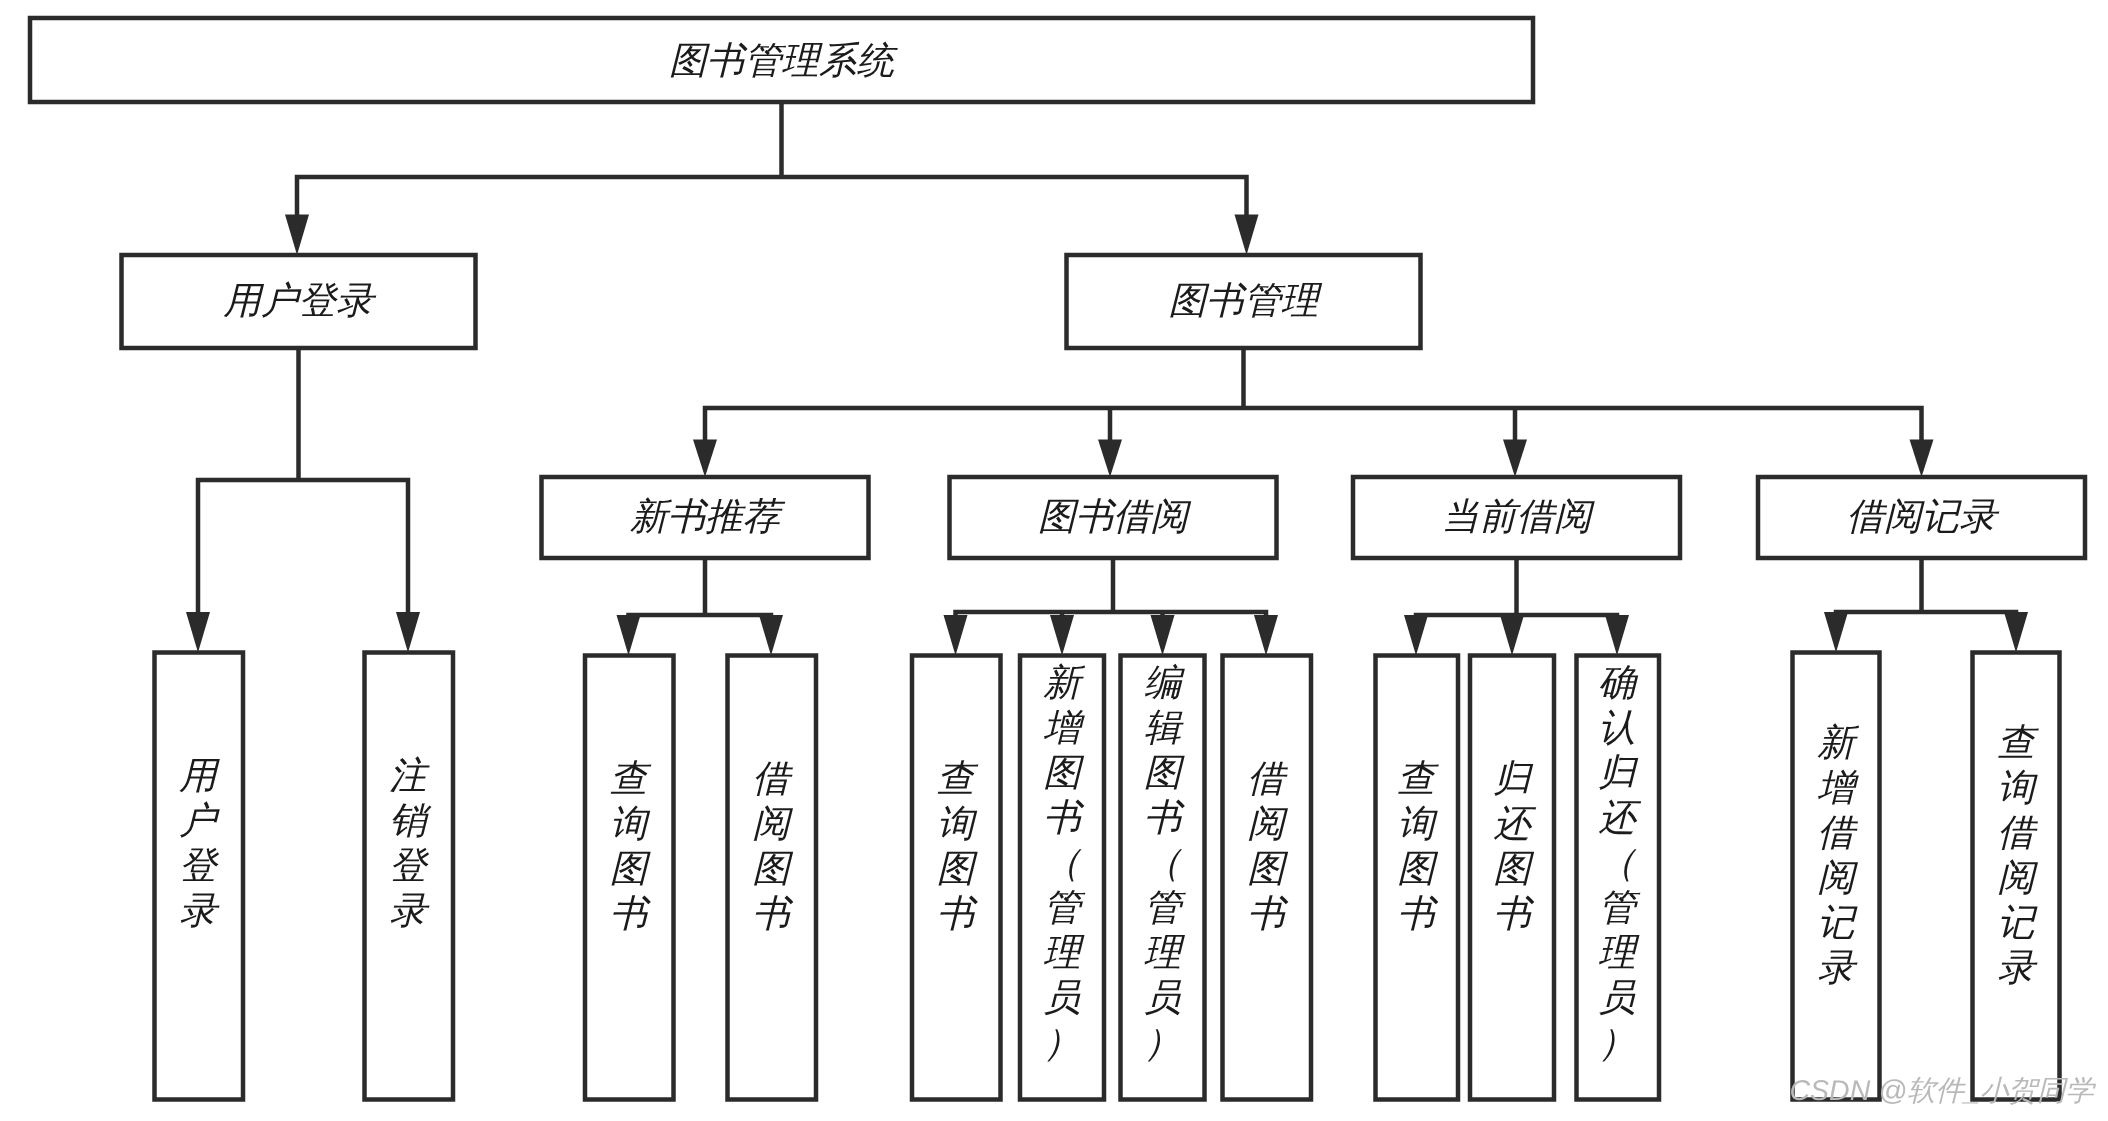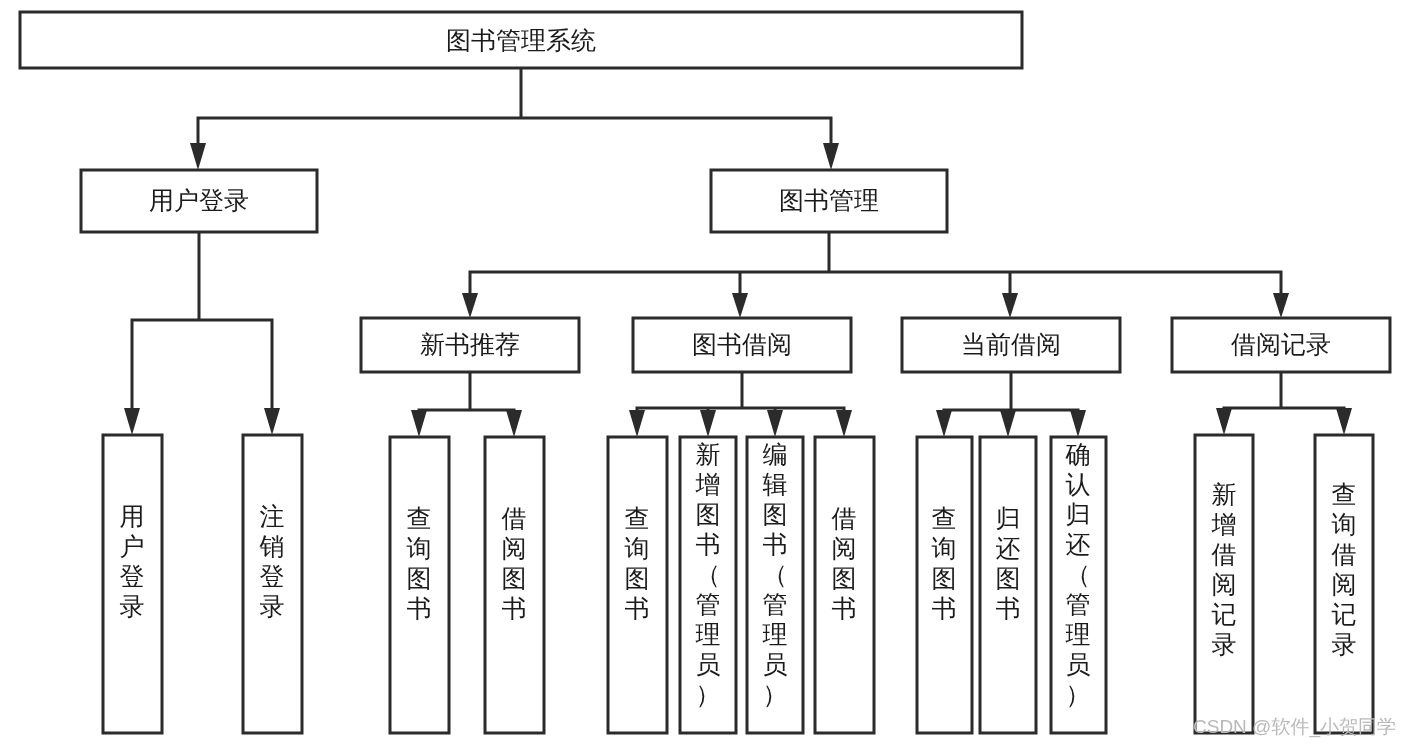--- a/index.html
+++ b/index.html
@@ -11,20 +11,21 @@
     width: 1405px;
     height: 747px;
     overflow: hidden;
     font-family: "Liberation Sans", "DejaVu Sans", sans-serif;
   }
   #diagram-root {
     position: relative;
     width: 1405px;
     height: 747px;
     background: #ffffff;
+    font-style: italic;
   }
   svg.diagram-canvas {
     position: absolute;
     top: 0;
     left: 0;
     width: 1405px;
     height: 747px;
     display: block;
   }
   .node-rect {

